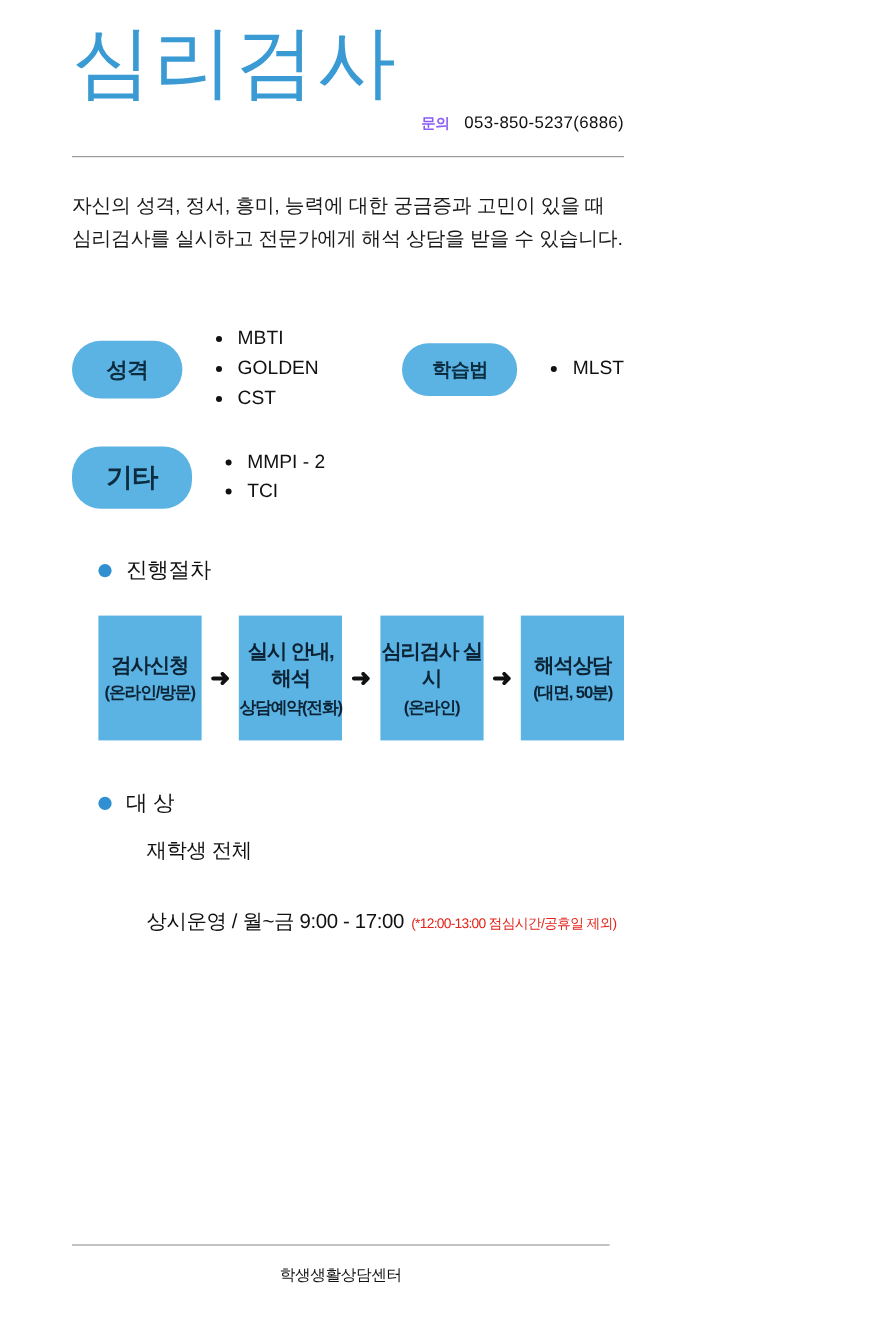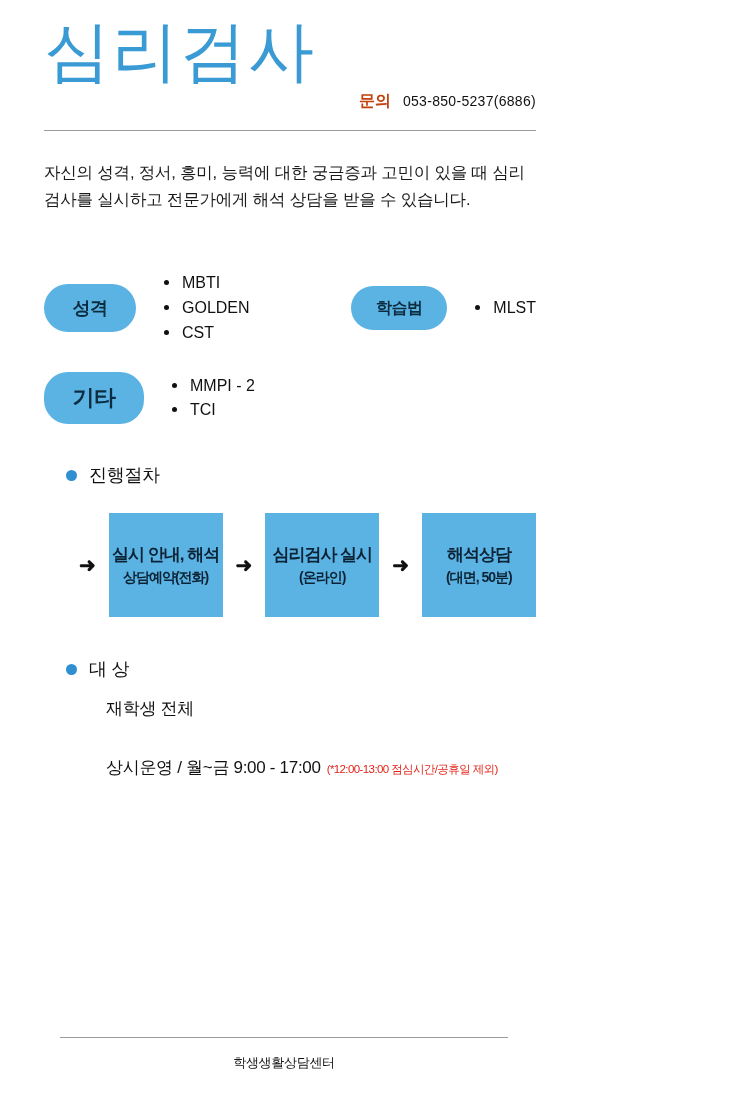--- a/index.html
+++ b/index.html
@@ -13,21 +13,21 @@
     font-family: "Liberation Sans", sans-serif;
     color: #000000;
     position: relative;
     overflow: hidden;
   }
   .page {
     position: relative;
     width: 580px;
     height: 1100px;
     box-sizing: border-box;
-    padding: 0 44px;
+    padding: 0 60px;
   }
 
   
   .header {
     position: relative;
     height: 130px;
   }
   .title {
     position: absolute;
     left: 0;
@@ -40,23 +40,23 @@
   }
   .contact {
     position: absolute;
     right: 0;
     bottom: 18px;
     display: flex;
     align-items: baseline;
     gap: 12px;
   }
   .contact-label {
-    font-size: 16px;
-    font-weight: bold;
-    color: #c2410c;
+    font-size: 12px;
+    font-weight: bold;
+    color: #8b5cf6;
   }
   .contact-number {
     font-size: 14px;
     color: #111;
     letter-spacing: 0.3px;
   }
   .hrule {
     border: 0;
     border-top: 1px solid #9a9a9a;
     margin: 0;
@@ -280,20 +280,24 @@
     </div>
 
   </div>
 
   <div class="section">
     <div class="sec-head">
       <span class="dot"></span>
       <span class="sec-title">진행절차</span>
     </div>
     <div class="flow">
+      <div class="flow-box">
+        <span class="l1">검사신청</span>
+        <span class="l2">(온라인/방문)</span>
+      </div>
       <div class="arrow">➜</div>
       <div class="flow-box">
         <span class="l1">실시 안내, 해석</span>
         <span class="l2">상담예약(전화)</span>
       </div>
       <div class="arrow">➜</div>
       <div class="flow-box">
         <span class="l1">심리검사 실시</span>
         <span class="l2">(온라인)</span>
       </div>

